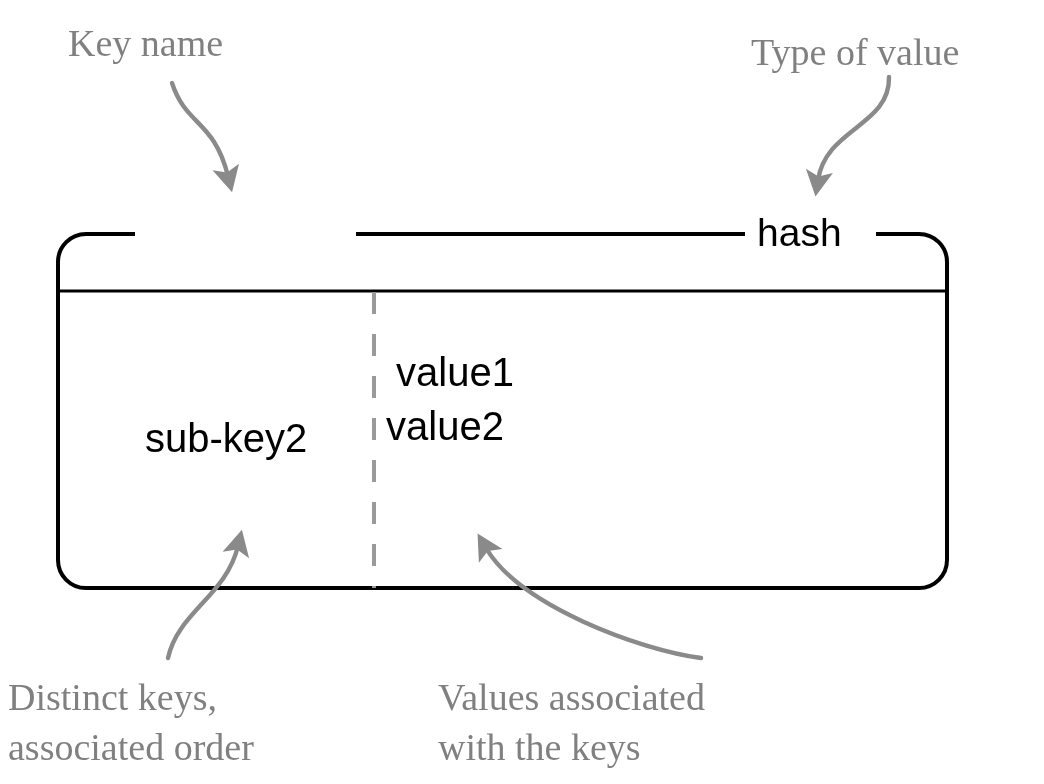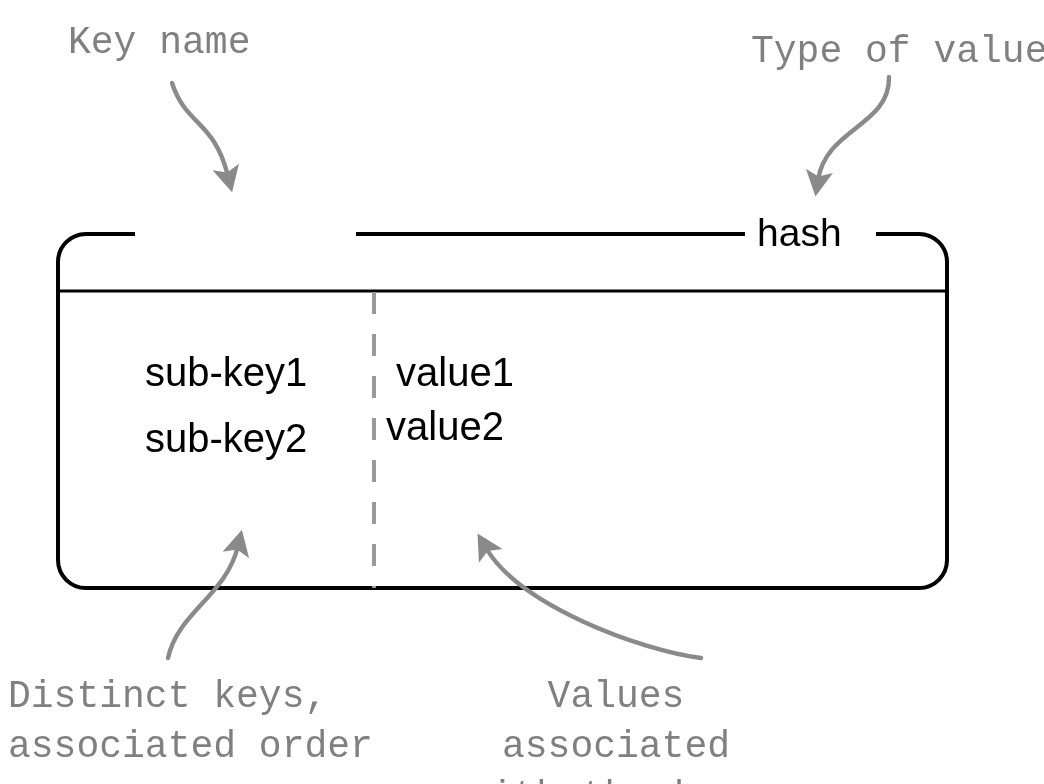--- a/index.html
+++ b/index.html
@@ -23,38 +23,38 @@
     height: 784px;
   }
   .txt {
     position: absolute;
     white-space: pre;
     line-height: 1;
   }
   .annotation {
     color: #808080;
     font-size: 38px;
-    font-family: Liberation Mono, monospace;
+    font-family: Liberation Serif, serif;
   }
   .annotation-2line {
     line-height: 1.32;
     white-space: pre-line;
   }
   .boxlabel {
     color: #000000;
     font-size: 39px;
     font-family: "Liberation Sans", sans-serif;
   }
   .entry {
     color: #000000;
     font-size: 40px;
     font-family: "Liberation Sans", sans-serif;
   }
   .ta-left   { text-align: left; }
-  .ta-center { text-align: center; }
+  .ta-center { text-align: left; }
 </style>
 </head>
 <body>
 
 <div id="canvas">
 
   <svg class="layer" viewBox="0 0 1044 784">
     <defs>
       <marker id="arrowhead-gray" markerWidth="7" markerHeight="7" refX="2.4" refY="3.5" orient="auto" markerUnits="strokeWidth">
         <path d="M 0.3 0.4 L 6.2 3.5 L 0.3 6.6 L 1.6 3.5 Z" fill="#8a8a8a"></path>
@@ -87,21 +87,20 @@
     <path d="M 701 658 C 640 650, 520 606, 486 548" stroke="#8a8a8a" stroke-width="4.4" fill="none" stroke-linecap="round" marker-end="url(#arrowhead-gray)"></path>
   </svg>
 
   <div class="txt annotation ta-left" style="left:68px; top:24px;">Key name</div>
 
   <div class="txt annotation ta-left" style="left:751px; top:24px;margin-top:9px;">Type of value</div>
 
 
   <div class="txt boxlabel ta-left" style="left:757px; top:213px;text-align:center;">hash</div>
 
-  <div class="txt entry ta-left" style="left:145px; top:352px;">sub-key1</div>
   <div class="txt entry ta-left" style="left:396px; top:352px;">value1</div>
 
   <div class="txt entry ta-left" style="left:145px; top:418px;">sub-key2</div>
   <div class="txt entry ta-left" style="left:386px; top:406px;">value2</div>
 
   <div class="txt annotation annotation-2line ta-left" style="left:8px; top:672px; width:420px;">Distinct keys,
 associated order</div>
 
   <div class="txt annotation annotation-2line ta-center" style="left:438px; top:672px; width:356px;">Values associated
 with the keys</div>

